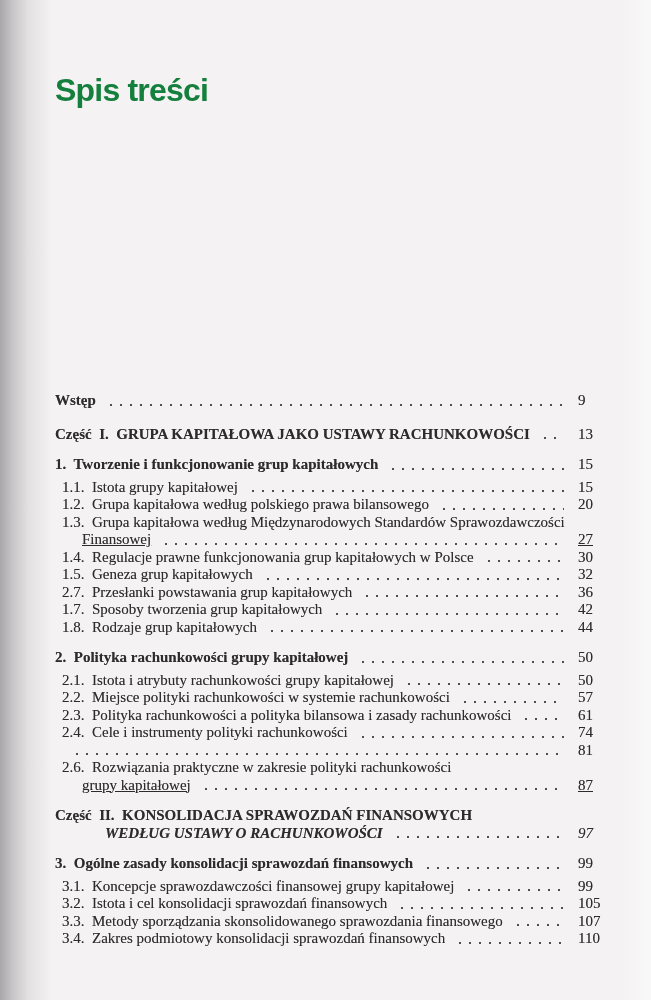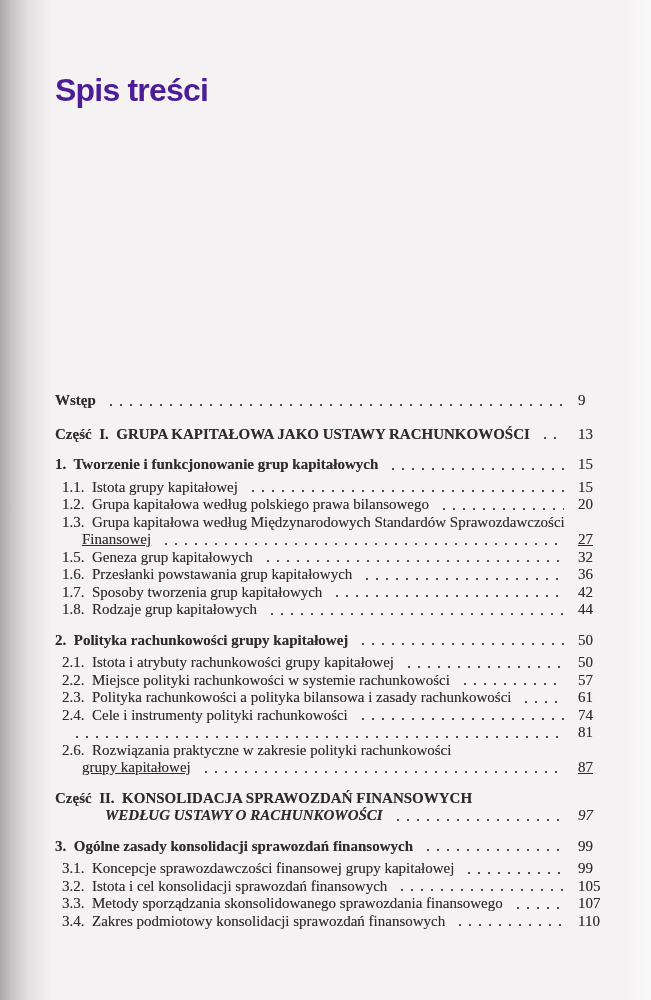--- a/index.html
+++ b/index.html
@@ -42,21 +42,21 @@
   }
   .page-title {
     position: relative;
     margin: 0;
     padding-top: 72px;
     font-family: "Liberation Sans", sans-serif;
     font-weight: bold;
     font-size: 32px;
     line-height: 36px;
     letter-spacing: -0.8px;
-    color: #4c1d95;
+    color: #15803d;
   }
   .toc {
     position: relative;
     margin-top: 284px;
     font-family: "Liberation Serif", serif;
     font-size: 15px;
     line-height: 17.5px;
   }
   .toc-row {
     display: flex;
@@ -125,26 +125,31 @@
       </div>
       <div class="toc-row indent-1 gap-none">
         <span class="entry-text">1.3.  Grupa kapitałowa według Międzynarodowych Standardów Sprawozdawczości</span>
       </div>
       <div class="toc-row indent-2 gap-none">
         <span class="entry-text">Finansowej</span>
         <span class="leader"></span>
         <span class="page-num">27</span>
       </div>
       <div class="toc-row indent-1 gap-none">
+        <span class="entry-text">1.4.  Regulacje prawne funkcjonowania grup kapitałowych w Polsce</span>
+        <span class="leader"></span>
+        <span class="page-num">30</span>
+      </div>
+      <div class="toc-row indent-1 gap-none">
         <span class="entry-text">1.5.  Geneza grup kapitałowych</span>
         <span class="leader"></span>
         <span class="page-num">32</span>
       </div>
       <div class="toc-row indent-1 gap-none">
-        <span class="entry-text">1.6.  Przesłanki powstawania grup kapitałowych</span>
+        <span class="entry-text">2.7.  Przesłanki powstawania grup kapitałowych</span>
         <span class="leader"></span>
         <span class="page-num">36</span>
       </div>
       <div class="toc-row indent-1 gap-none">
         <span class="entry-text">1.7.  Sposoby tworzenia grup kapitałowych</span>
         <span class="leader"></span>
         <span class="page-num">42</span>
       </div>
       <div class="toc-row indent-1 gap-none">
         <span class="entry-text">1.8.  Rodzaje grup kapitałowych</span>

